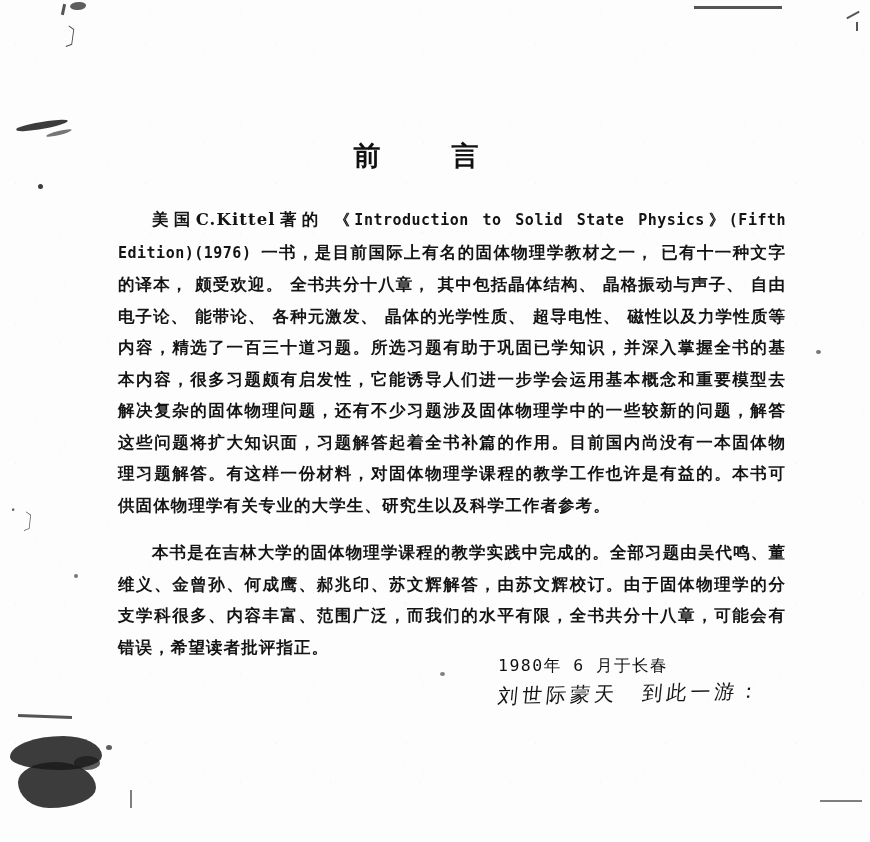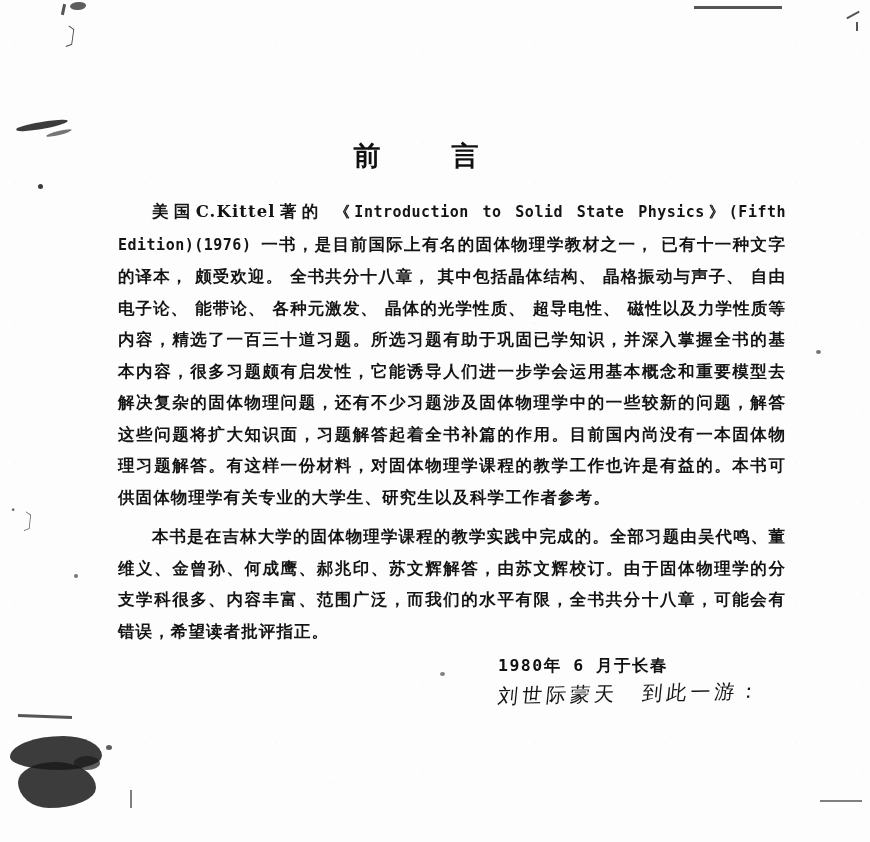--- a/index.html
+++ b/index.html
@@ -73,42 +73,42 @@
     left: 118px;
     width: 668px;
   }
   .para {
     font-family: "DejaVu Serif", serif;
     font-size: 16.5px;
     line-height: 31.5px;
     text-align: justify;
     text-justify: inter-character;
     color: #141414;
-    margin: 8px 0 1px 0;
+    margin: 16px 0 1px 0;
     letter-spacing: 1.1px;
     text-indent: 34px;
     font-weight: 600;
   }
   .para .latin {
     font-family: "DejaVu Sans Mono", monospace;
     letter-spacing: 0.5px;
     font-size: 15px;
     font-weight: bold;
   }
 
   
   .sign-block {
     position: absolute;
     top: 655px;
     left: 498px;
     width: 340px;
   }
   .sign-date {
     font-family: "DejaVu Sans Mono", monospace;
-    font-weight: bold;
+    font-weight: normal;
     font-size: 16.5px;
     letter-spacing: 1.5px;
     color: #111;
     white-space: nowrap;
   }
   .sign-hand {
     margin-top: 6px;
     font-family: "DejaVu Serif", serif;
     font-size: 20px;
     letter-spacing: 4px;

